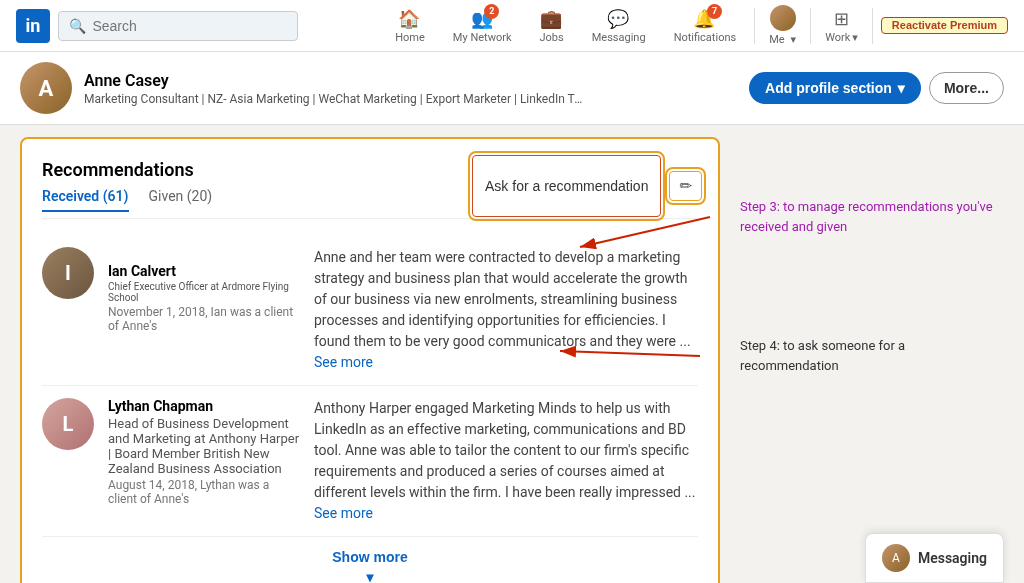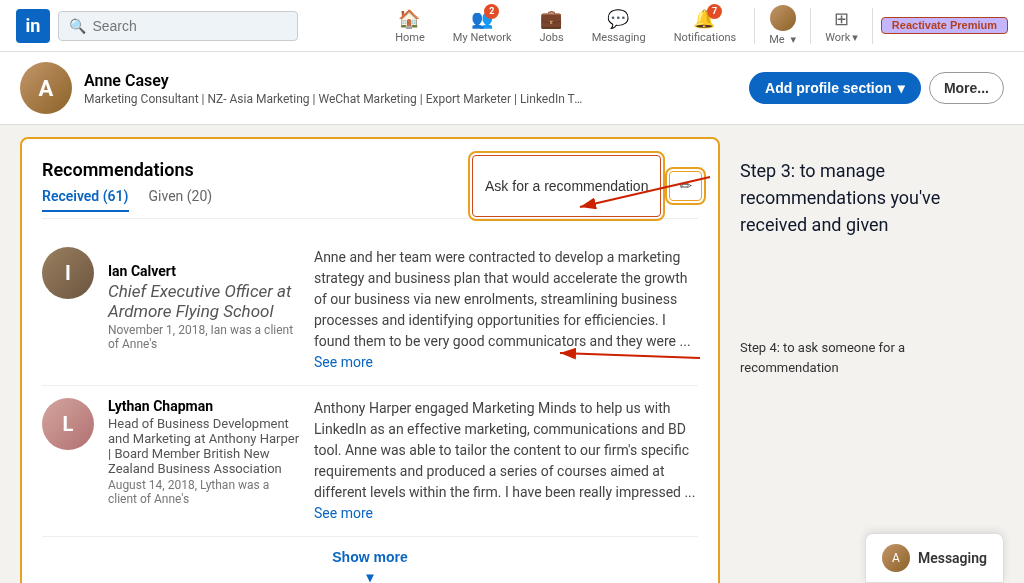--- a/index.html
+++ b/index.html
@@ -63,21 +63,21 @@
     <div style="display:flex;flex-direction:column;align-items:center;padding:8px 10px;cursor:pointer;color:#666;font-size:11px;">
       <span style="font-size:18px;margin-bottom:2px;">⊞</span>
       <span style="display:flex;align-items:center;gap:2px;">
           <span>Work</span>
           <span>▾</span>
         </span>
     </div>
 
     <div style="width:1px;height:36px;background:#ddd;margin:0 4px;"></div>
 
-    <button style="background:#c4b5fd;border:1.5px solid #b24020;color:#b24020;border-radius:4px;padding:0 10px;font-size:11px;font-weight:600;cursor:pointer;line-height:1.3;text-align:center;margin-left:4px;">Reactivate
+    <button style="background:#fef9c3;border:1.5px solid #b24020;color:#b24020;border-radius:4px;padding:0 10px;font-size:11px;font-weight:600;cursor:pointer;line-height:1.3;text-align:center;margin-left:4px;">Reactivate
 Premium</button>
   </div>
 </nav>
 
 <div style="background:#fff;border-bottom:1px solid #ddd;padding:10px 20px;display:flex;align-items:center;justify-content:space-between;">
   <div style="display:flex;align-items:center;gap:12px;">
     <div style="width:52px;height:52px;border-radius:50%;background:linear-gradient(135deg,#c4956a,#8b6327);display:flex;align-items:center;justify-content:center;color:#fff;font-size:22px;font-weight:bold;overflow:hidden;flex-shrink:0;">
       <span>A</span>
     </div>
     <div>
@@ -107,21 +107,21 @@
 
       <div style="display:flex;gap:20px;margin-bottom:16px;border-bottom:1px solid #eee;padding-bottom:6px;">
         <span style="font-size:14px;cursor:pointer;color:#0a66c2;font-weight:600;border-bottom:2px solid #0a66c2;padding-bottom:6px;">Received (61)</span>
         <span style="font-size:14px;cursor:pointer;color:#666;padding-bottom:6px;">Given (20)</span>
       </div>
 
       <div style="display:flex;gap:14px;padding:12px 0;border-bottom:1px solid #eee;">
         <div style="width:52px;height:52px;border-radius:50%;flex-shrink:0;overflow:hidden;background:linear-gradient(135deg,#9b8060,#6b5540);display:flex;align-items:center;justify-content:center;color:#fff;font-size:20px;font-weight:bold;">I</div>
         <div style="flex:1;margin-top:16px;">
           <div style="font-size:14px;font-weight:700;color:#000;margin-bottom:2px;cursor:pointer;">Ian Calvert</div>
-          <div style="font-size:17px;color:#555;margin-bottom:2px;font-style:italic;">Chief Executive Officer at Ardmore Flying School</div>
+          <div style="font-size:10px;color:#555;margin-bottom:2px;">Chief Executive Officer at Ardmore Flying School</div>
           <div style="font-size:12px;color:#777;margin-bottom:6px;">November 1, 2018, Ian was a client of Anne's</div>
         </div>
         <div style="flex:2;font-size:14px;color:#444;line-height:1.5;">
           <span>Anne and her team were contracted to develop a marketing strategy and business plan that would accelerate the growth of our business via new enrolments, streamlining business processes and identifying opportunities for efficiencies. I found them to be very good communicators and they were ...</span>
           <span style="color:#0a66c2;cursor:pointer;">See more</span>
         </div>
       </div>
 
       <div style="display:flex;gap:14px;padding:12px 0;">
         <div style="width:52px;height:52px;border-radius:50%;flex-shrink:0;overflow:hidden;background:linear-gradient(135deg,#d4a5a0,#b07070);display:flex;align-items:center;justify-content:center;color:#fff;font-size:20px;font-weight:bold;">L</div>
@@ -151,21 +151,21 @@
     <div style="position:relative;margin-bottom:100px;">
 
       <svg width="200" height="60" style="position:absolute;left:-180px;top:10px;overflow:visible;">
         <line x1="150" y1="10" x2="20" y2="40" stroke="#cc2200" stroke-width="2" marker-end="url(#arrowhead)"></line>
         <defs>
           <marker id="arrowhead" markerWidth="8" markerHeight="6" refX="8" refY="3" orient="auto">
             <polygon points="0 0, 8 3, 0 6" fill="#cc2200"></polygon>
           </marker>
         </defs>
       </svg>
-      <p style="font-size:18px;color:#0f172a;line-height:1.5;">Step 3: to manage recommendations you've received and given</p>
+      <p style="font-size:13px;color:#a21caf;line-height:1.5;margin-top:40px;">Step 3: to manage recommendations you've received and given</p>
     </div>
 
     <div style="position:relative;">
       <svg width="200" height="60" style="position:absolute;left:-200px;top:10px;overflow:visible;">
         <line x1="160" y1="10" x2="20" y2="5" stroke="#cc2200" stroke-width="2" marker-end="url(#arrowhead2)"></line>
         <defs>
           <marker id="arrowhead2" markerWidth="8" markerHeight="6" refX="8" refY="3" orient="auto">
             <polygon points="0 0, 8 3, 0 6" fill="#cc2200"></polygon>
           </marker>
         </defs>

